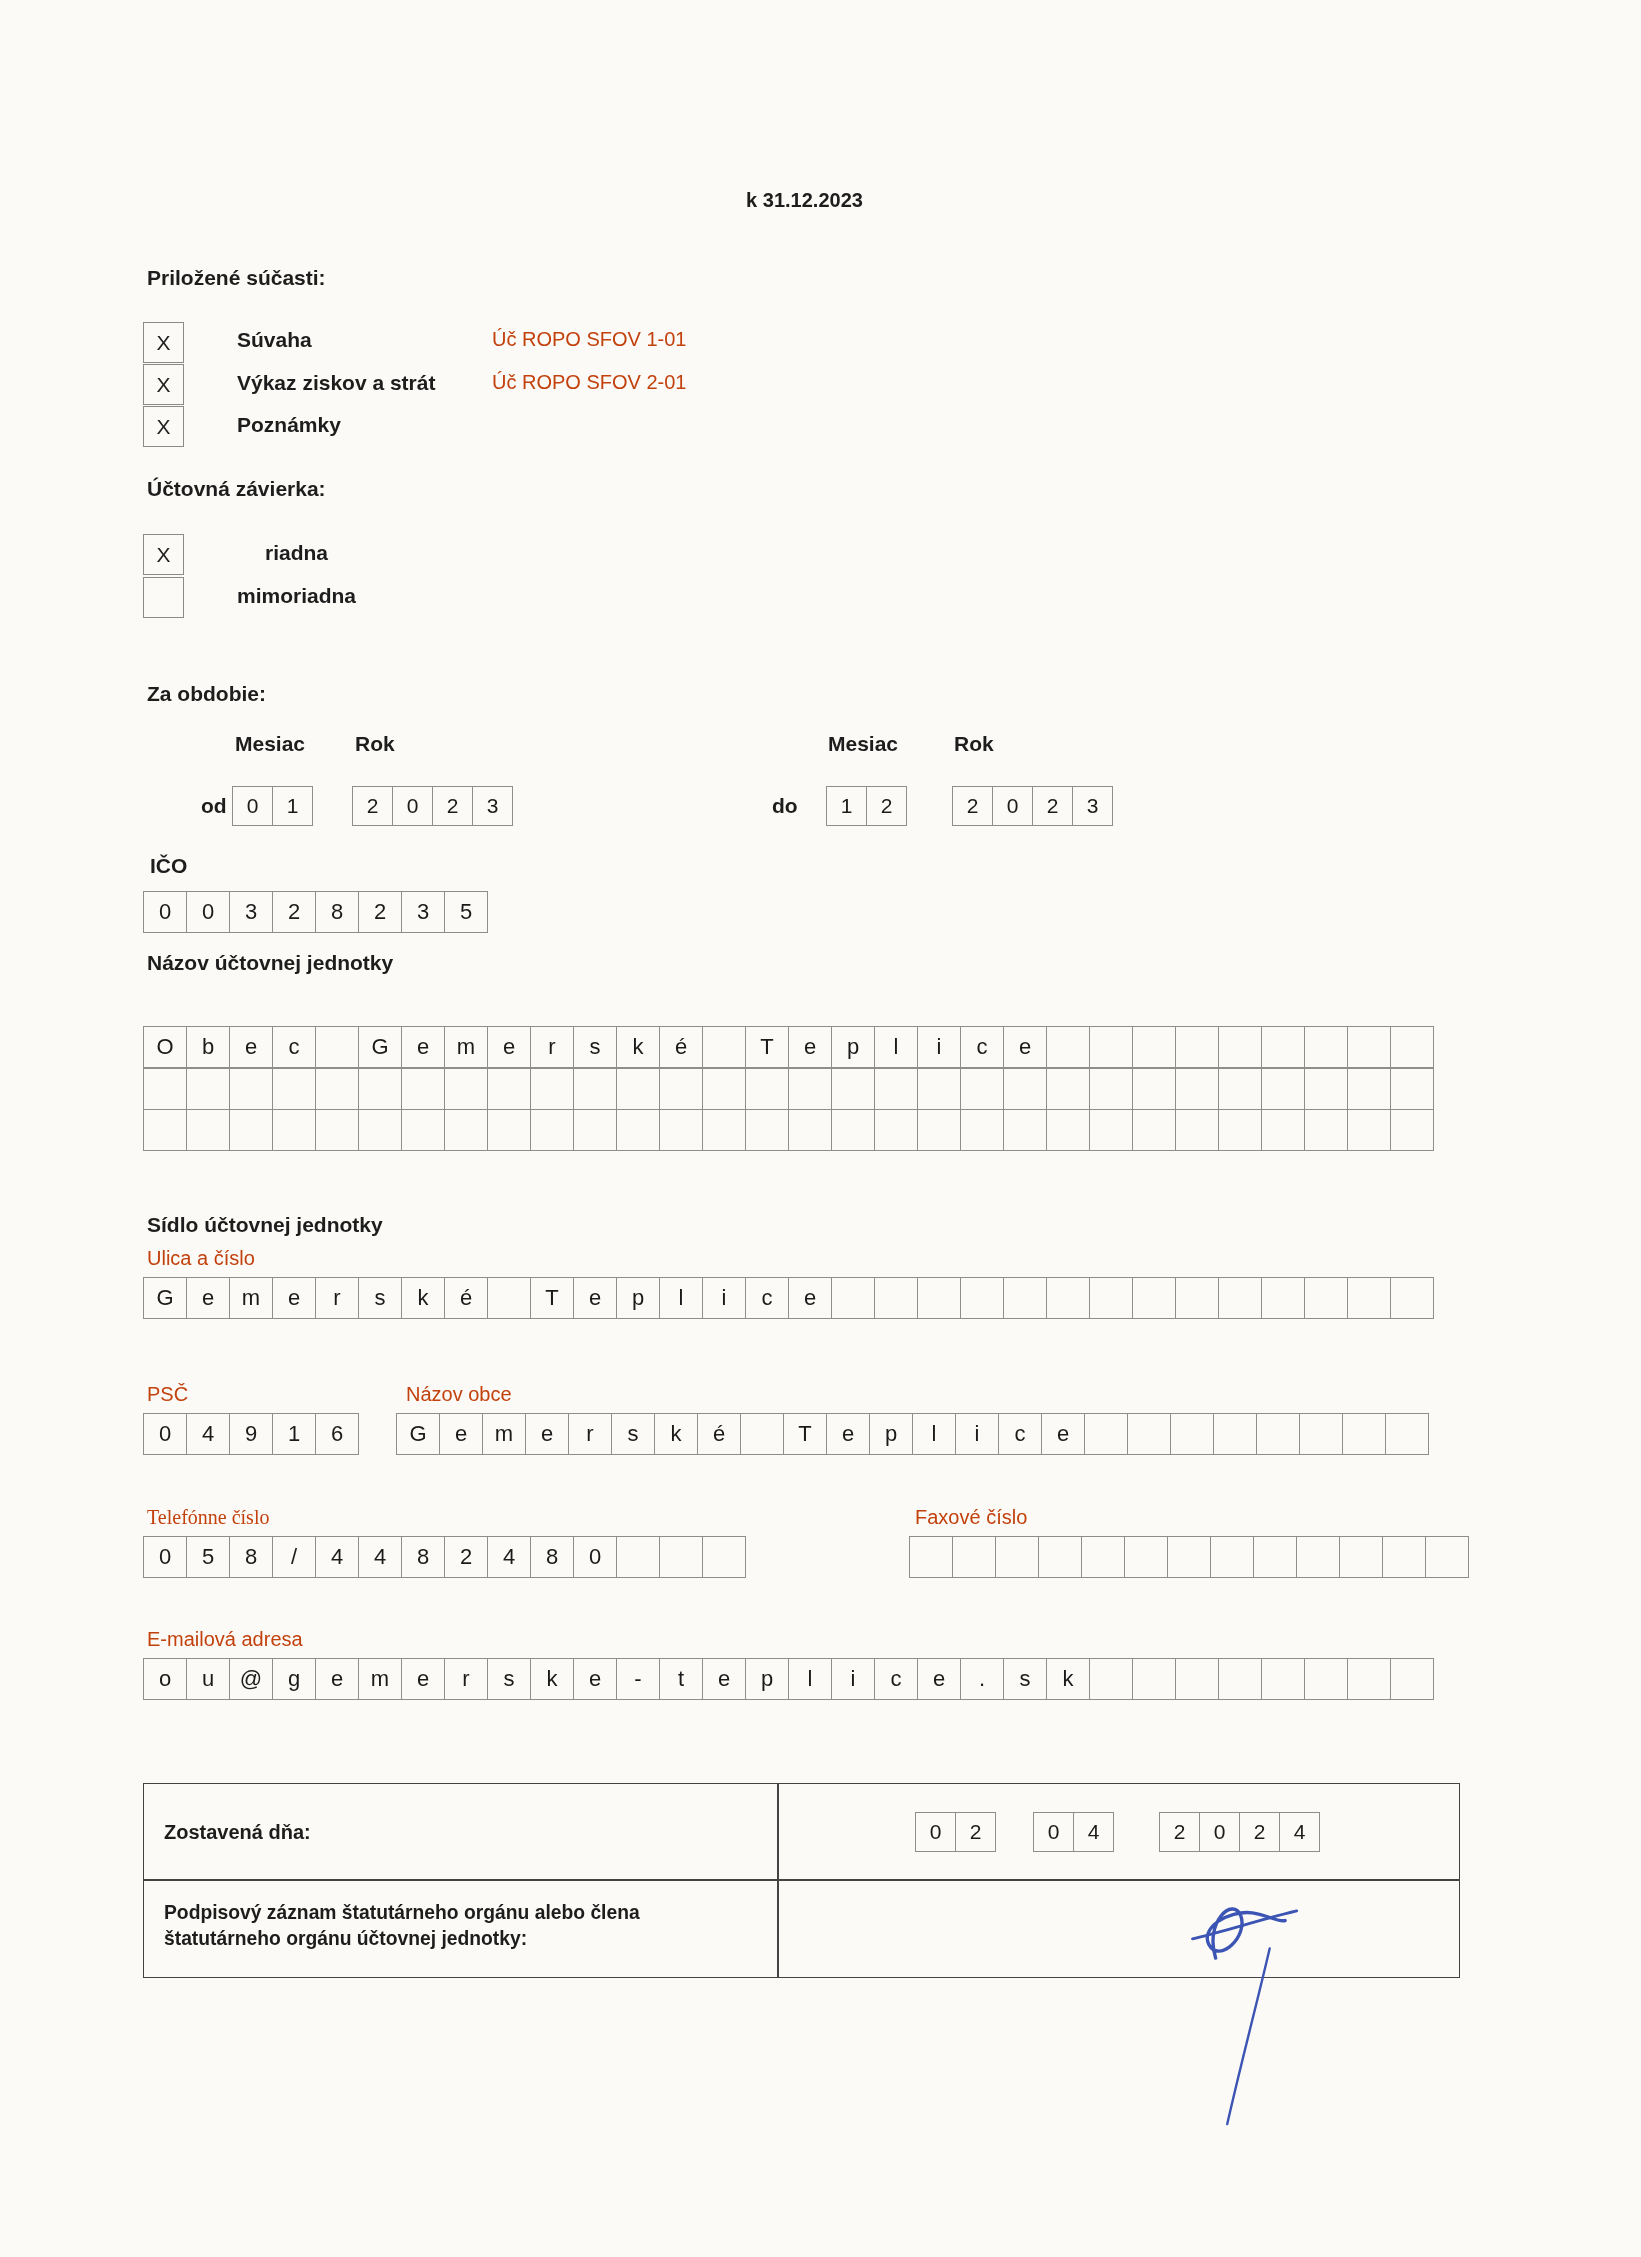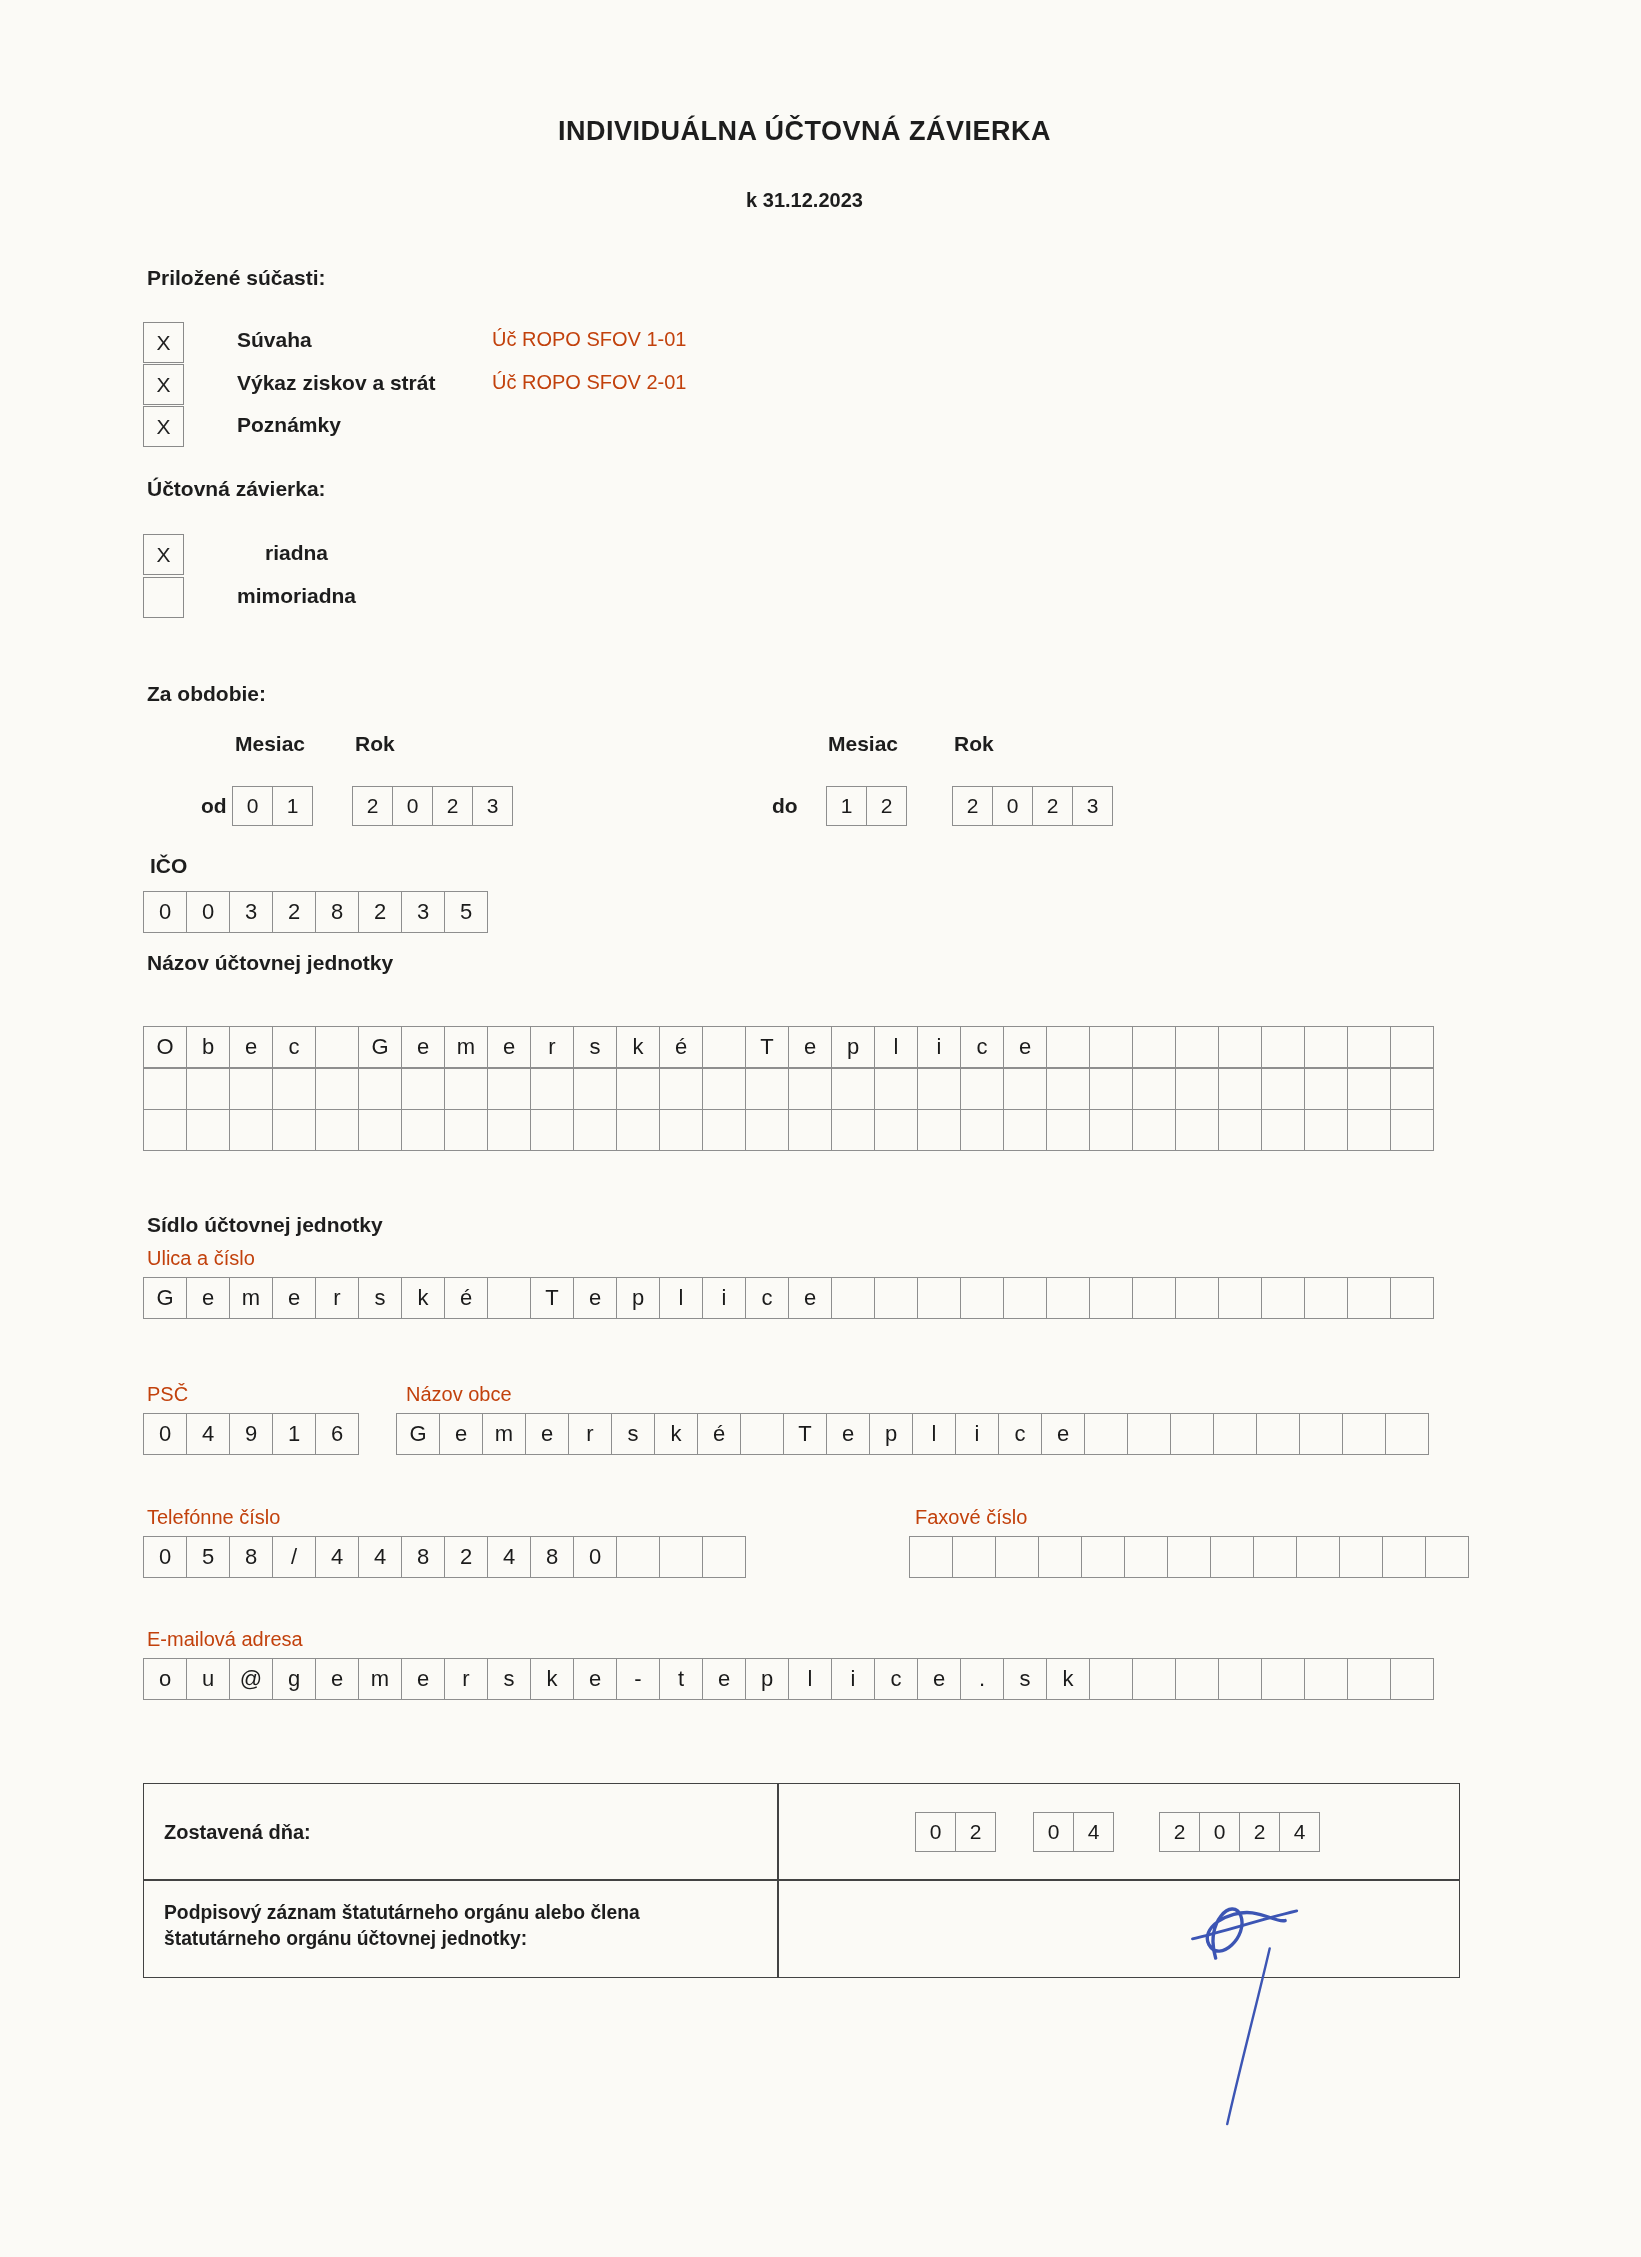--- a/index.html
+++ b/index.html
@@ -39,21 +39,20 @@
   #footer-hline{position:absolute;left:0;top:95px;width:100%;height:1.9px;background:#434343;}
   #compiled-label{left:164px;top:1821px;font-size:20px;font-weight:bold;}
   #signature-label{left:164px;top:1900px;width:579px;font-size:19.3px;font-weight:bold;line-height:1.35;}
   #signature-svg{position:absolute;left:1173px;top:1881px;}
 </style>
 </head>
 <body>
 
 <div id="page">
 
-  <div id="title" class="abs center-line">INDIVIDUÁLNA ÚČTOVNÁ ZÁVIERKA</div>
   <div id="subtitle" class="abs center-line">k 31.12.2023</div>
 
   <div class="abs h-bold" style="left:147px;top:266px;">Priložené súčasti:</div>
 
   <div class="checkbox" style="left:143px;top:322px;">
       <span>X</span>
     </div>
   <div class="abs h-bold" style="left:237px;top:328px;">Súvaha</div>
   <div class="abs h-reg" style="left:492px;top:328px;">Úč ROPO SFOV 1-01</div>
 
@@ -285,21 +284,21 @@
       <span class="cell"></span>
       <span class="cell"></span>
       <span class="cell"></span>
       <span class="cell"></span>
       <span class="cell"></span>
       <span class="cell"></span>
       <span class="cell"></span>
       <span class="cell"></span>
     </div>
 
-  <div class="abs h-reg" style="left:147px;top:1506px;">Telefónne číslo</div>
+  <div class="abs h-reg" style="left:147px;top:1506px;font-family:Liberation Serif, serif;">Telefónne číslo</div>
   <div class="abs h-reg" style="left:915px;top:1506px;">Faxové číslo</div>
   <div class="grid" style="left:143px;top:1536px;">
       <span class="cell">0</span>
       <span class="cell">5</span>
       <span class="cell">8</span>
       <span class="cell">/</span>
       <span class="cell">4</span>
       <span class="cell">4</span>
       <span class="cell">8</span>
       <span class="cell">2</span>

